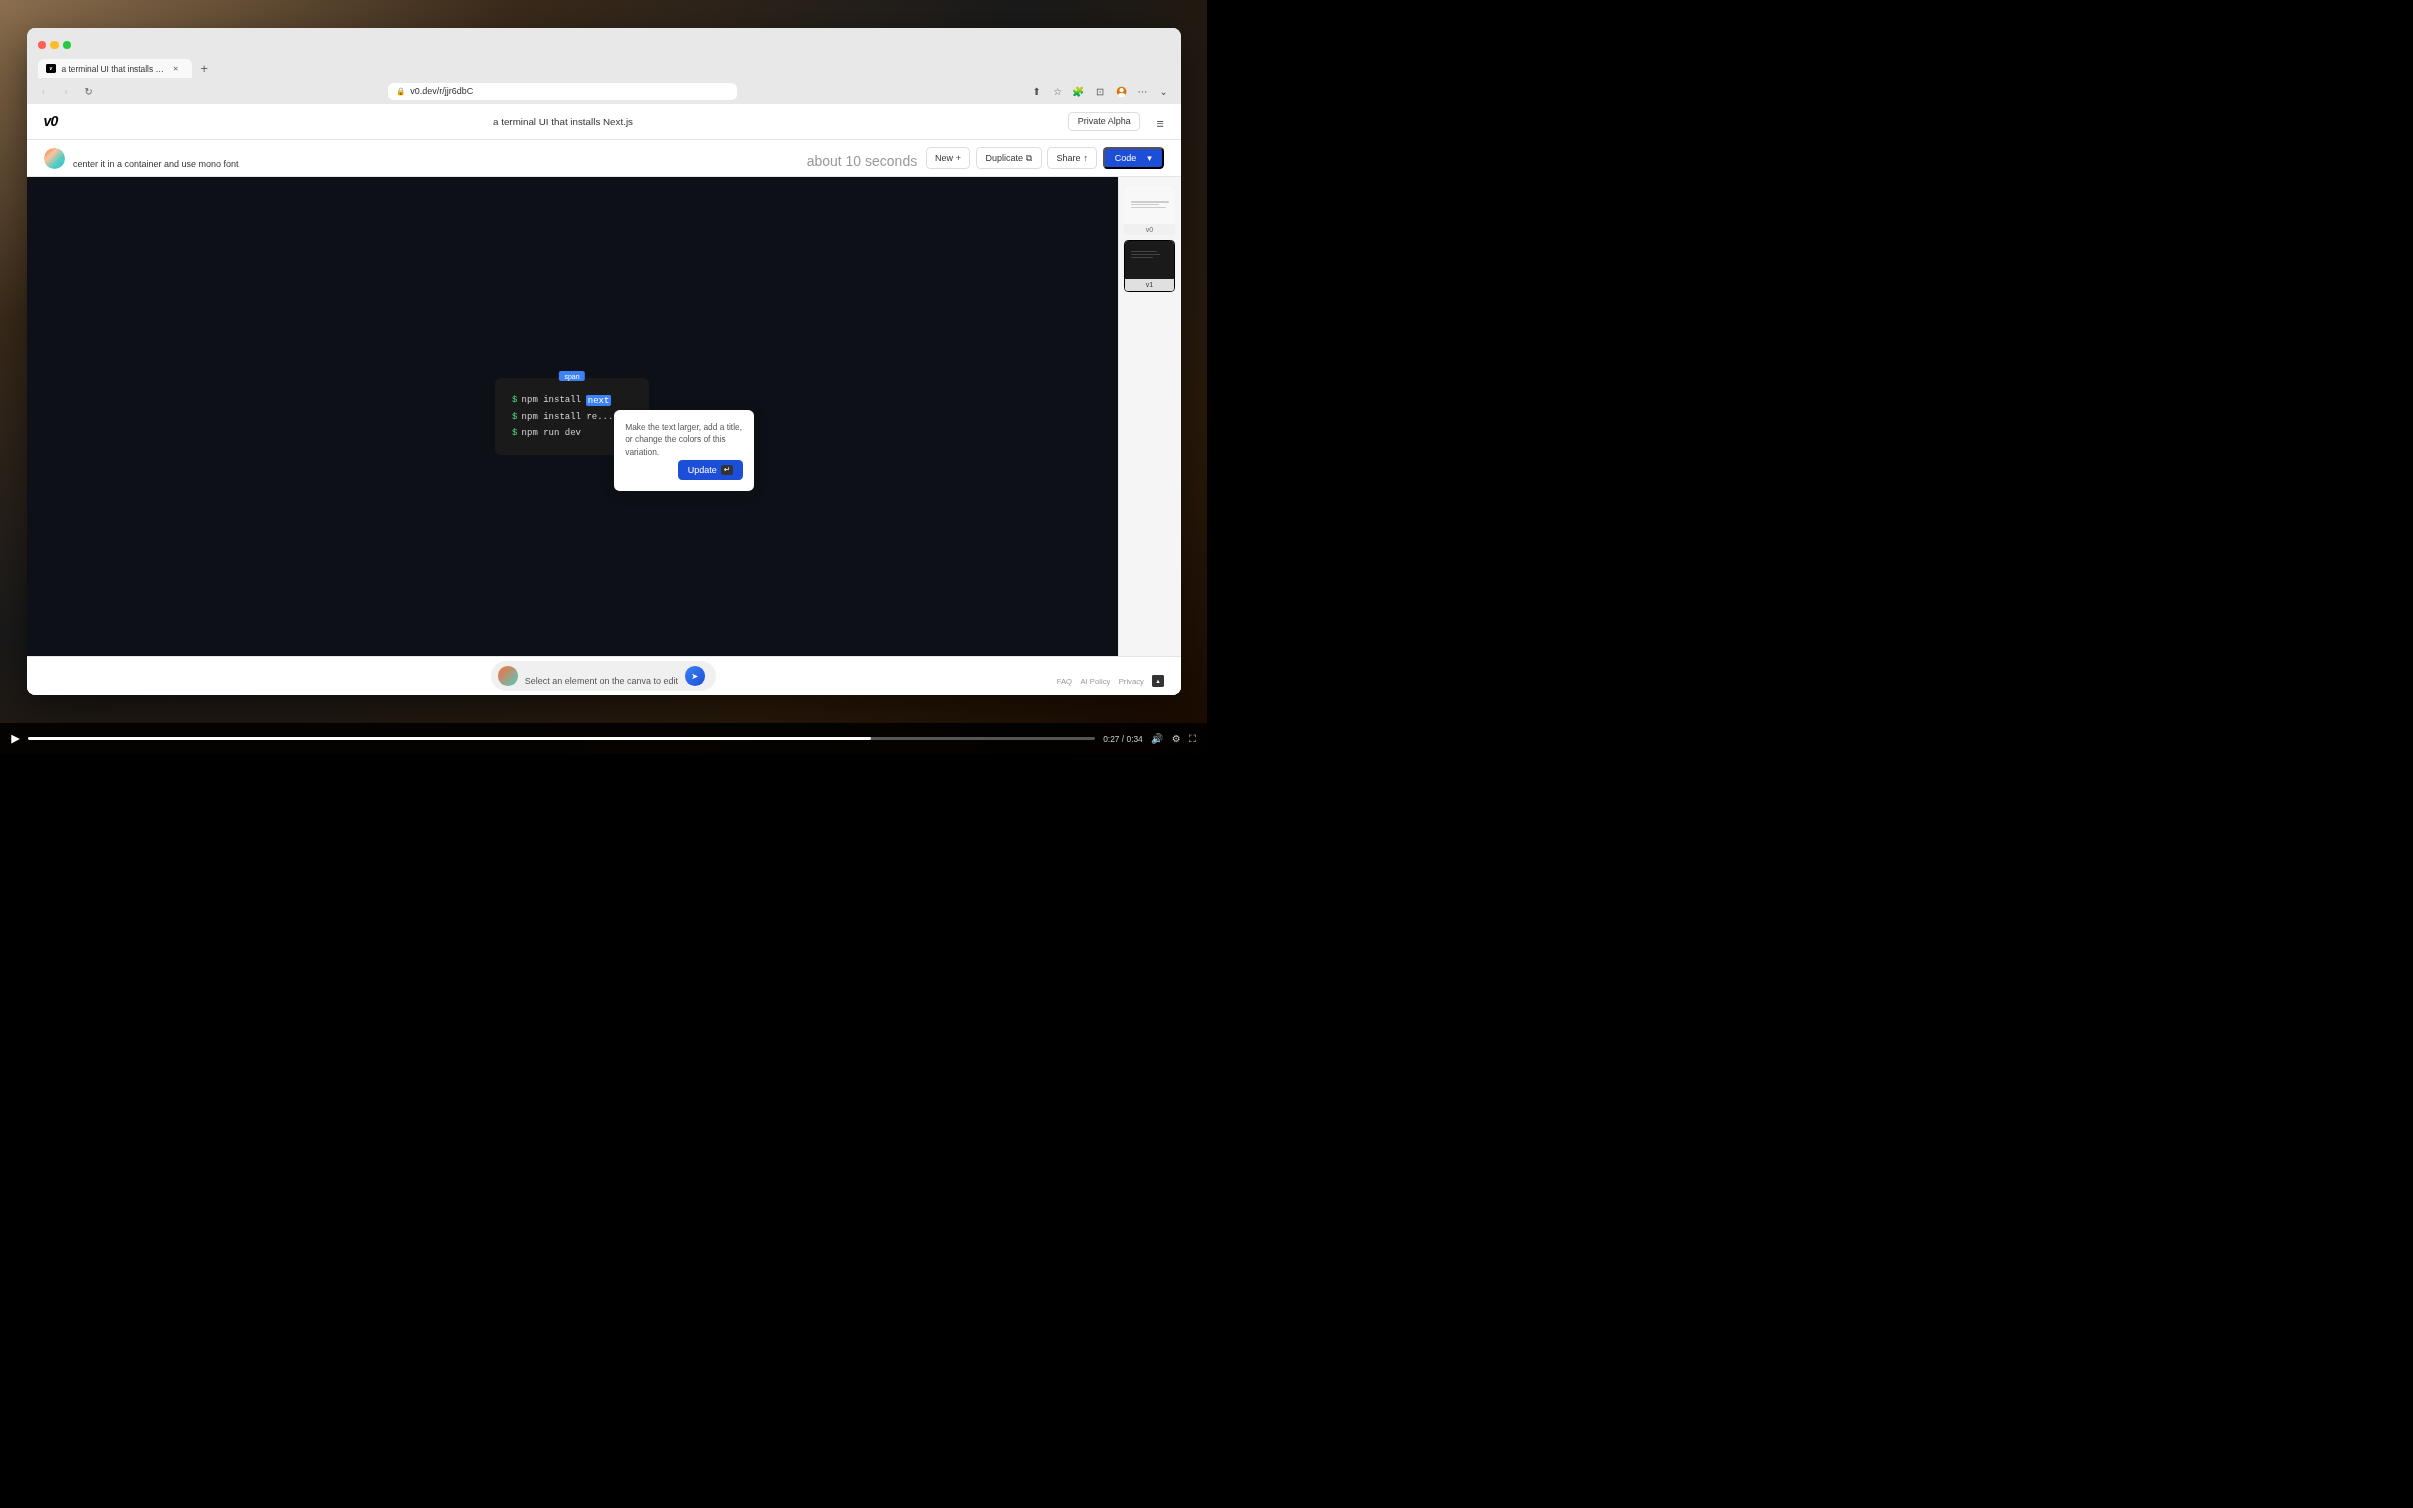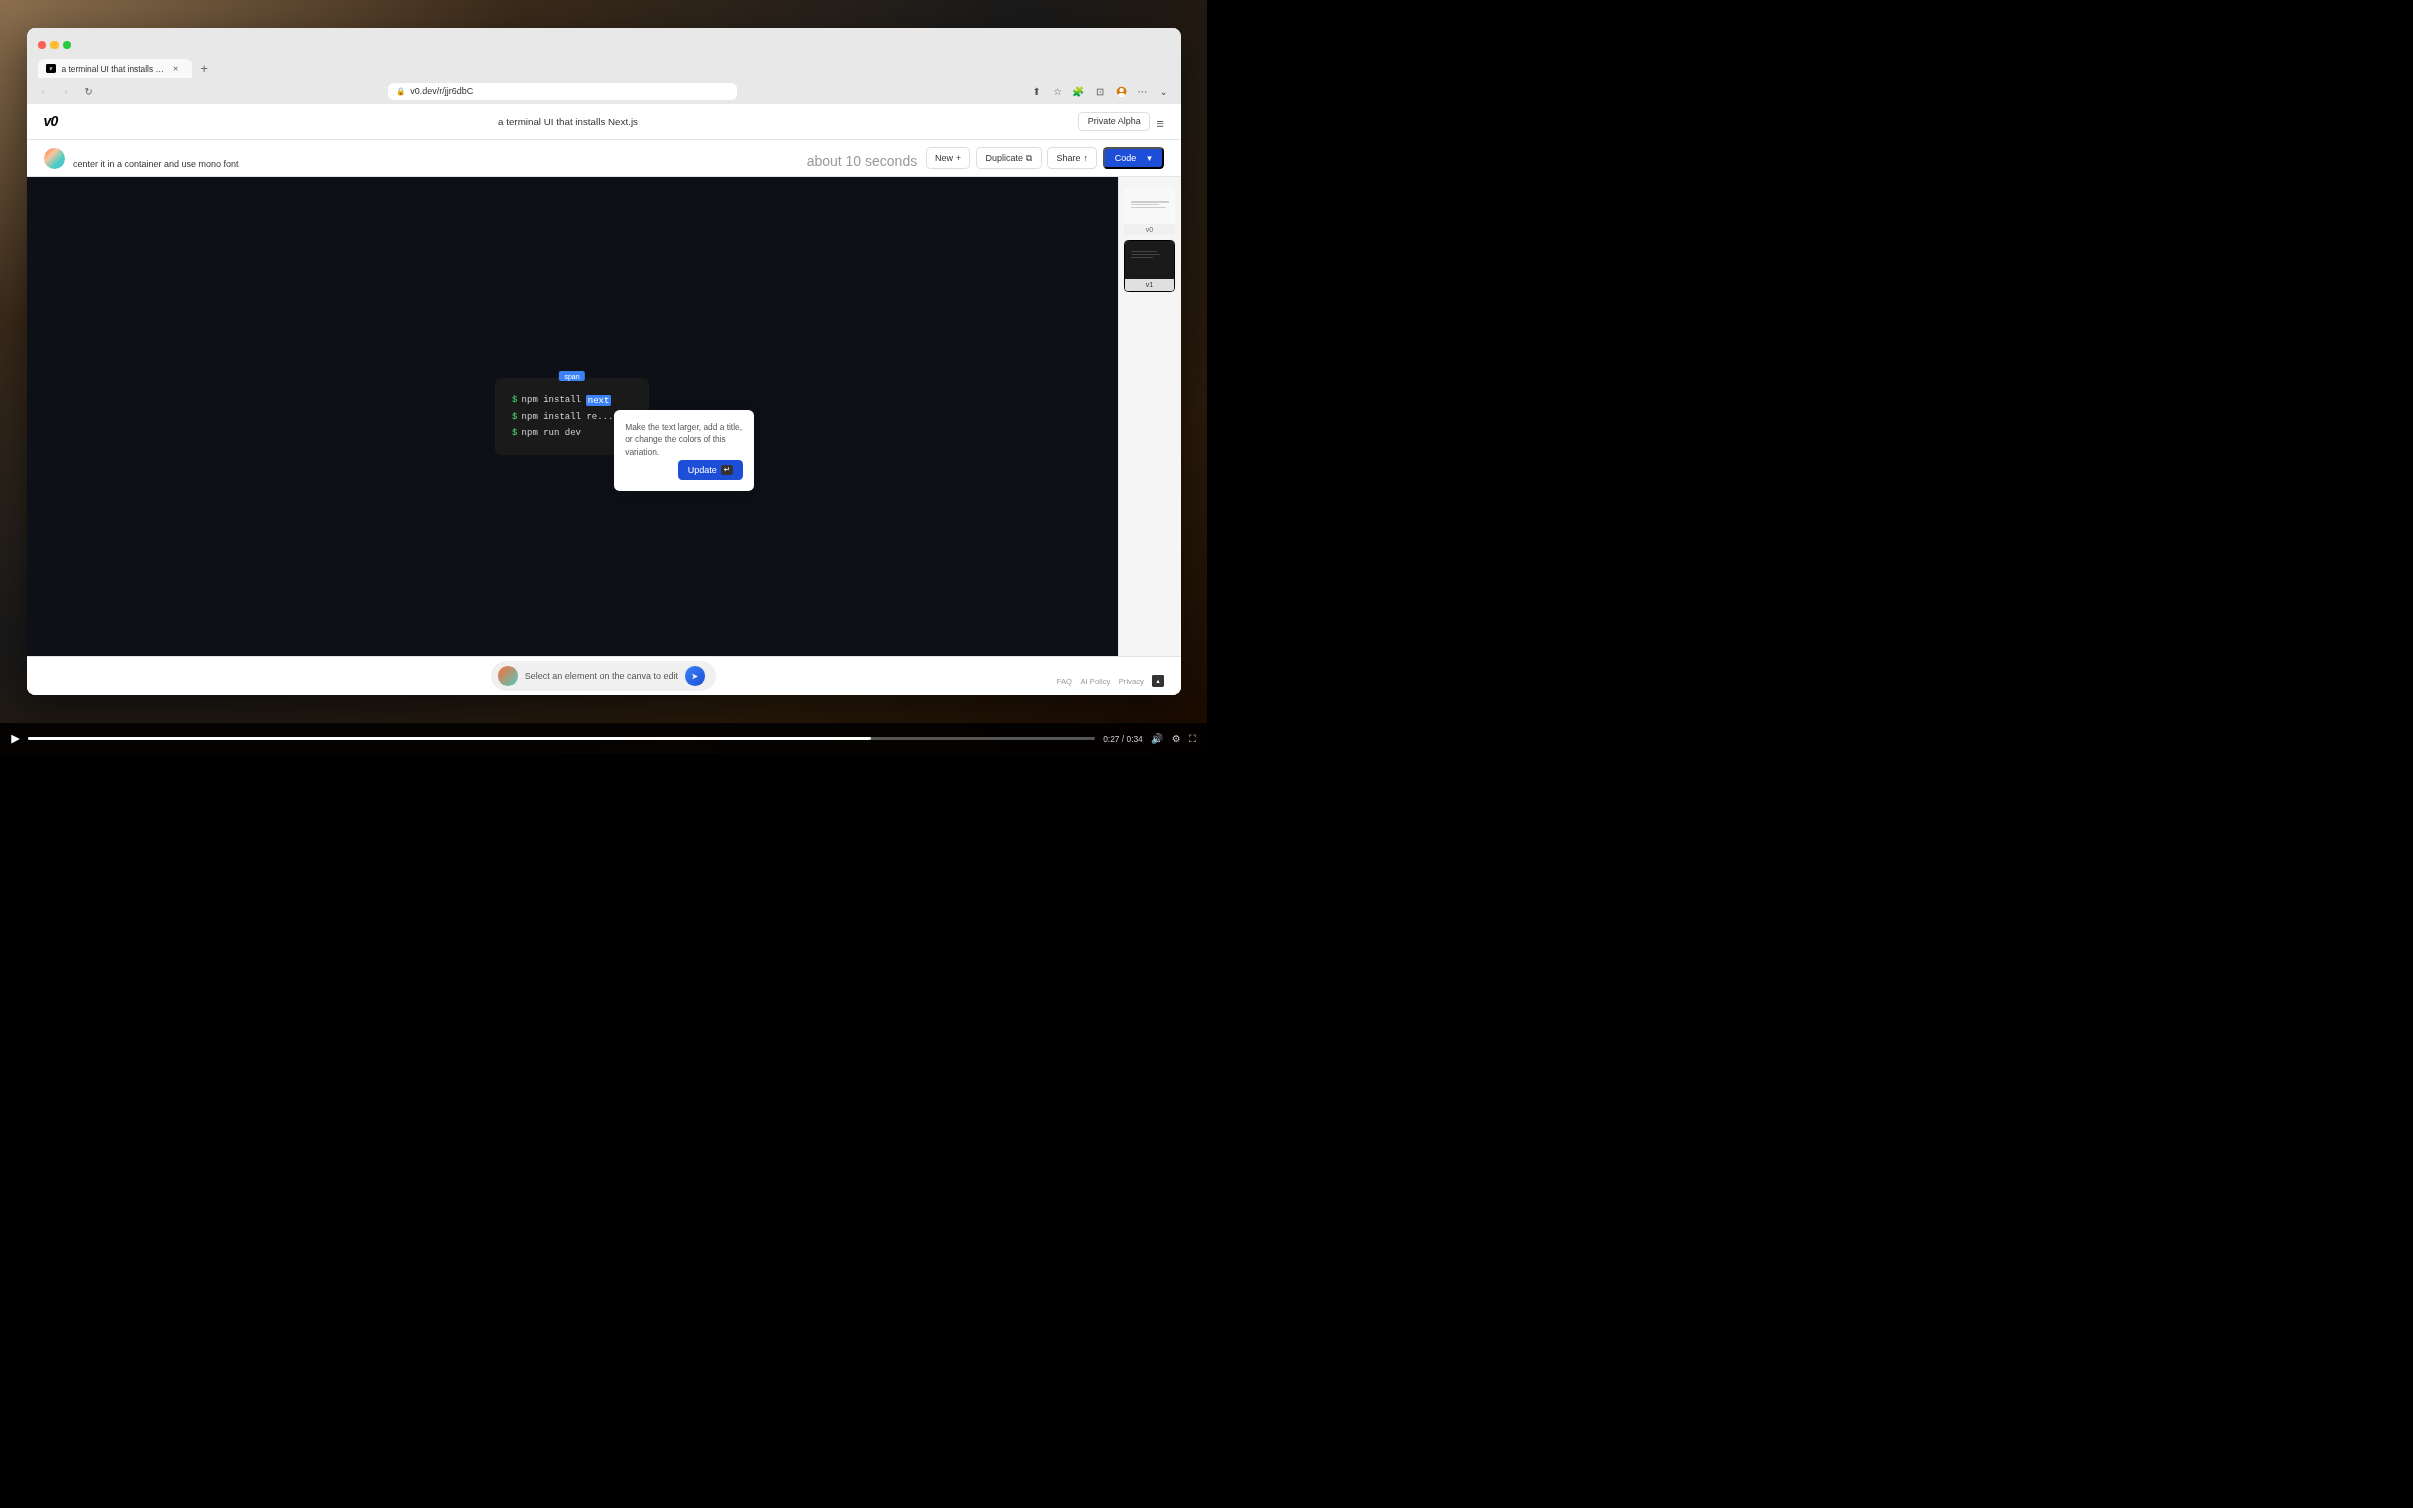--- a/index.html
+++ b/index.html
@@ -204,21 +204,21 @@
     .app-title-center {
       flex: 1;
       text-align: center;
       font-size: 9.8px;
       color: #333;
     }
 
     .header-right {
       display: flex;
       align-items: flex-end;
-      gap: 6px;
+      gap: 16px;
     }
 
     .private-alpha-btn {
       background: #fff;
       border: 0.7px solid #ddd;
       border-radius: 4.2px;
       padding: 3.5px 8.4px;
       font-size: 9px;
       color: #333;
       cursor: pointer;
@@ -489,21 +489,21 @@
       display: flex;
       align-items: center;
       justify-content: center;
       position: relative;
       flex-shrink: 0;
       height: 39px;
     }
 
     .select-element-bar {
       display: flex;
-      align-items: center;
+      align-items: flex-end;
       gap: 7px;
       background: #f0f0f0;
       border-radius: 17px;
       padding: 5.6px 11.2px 5.6px 7px;
       min-width: 182px;
     }
 
     .select-avatar {
       width: 19.6px;
       height: 19.6px;

